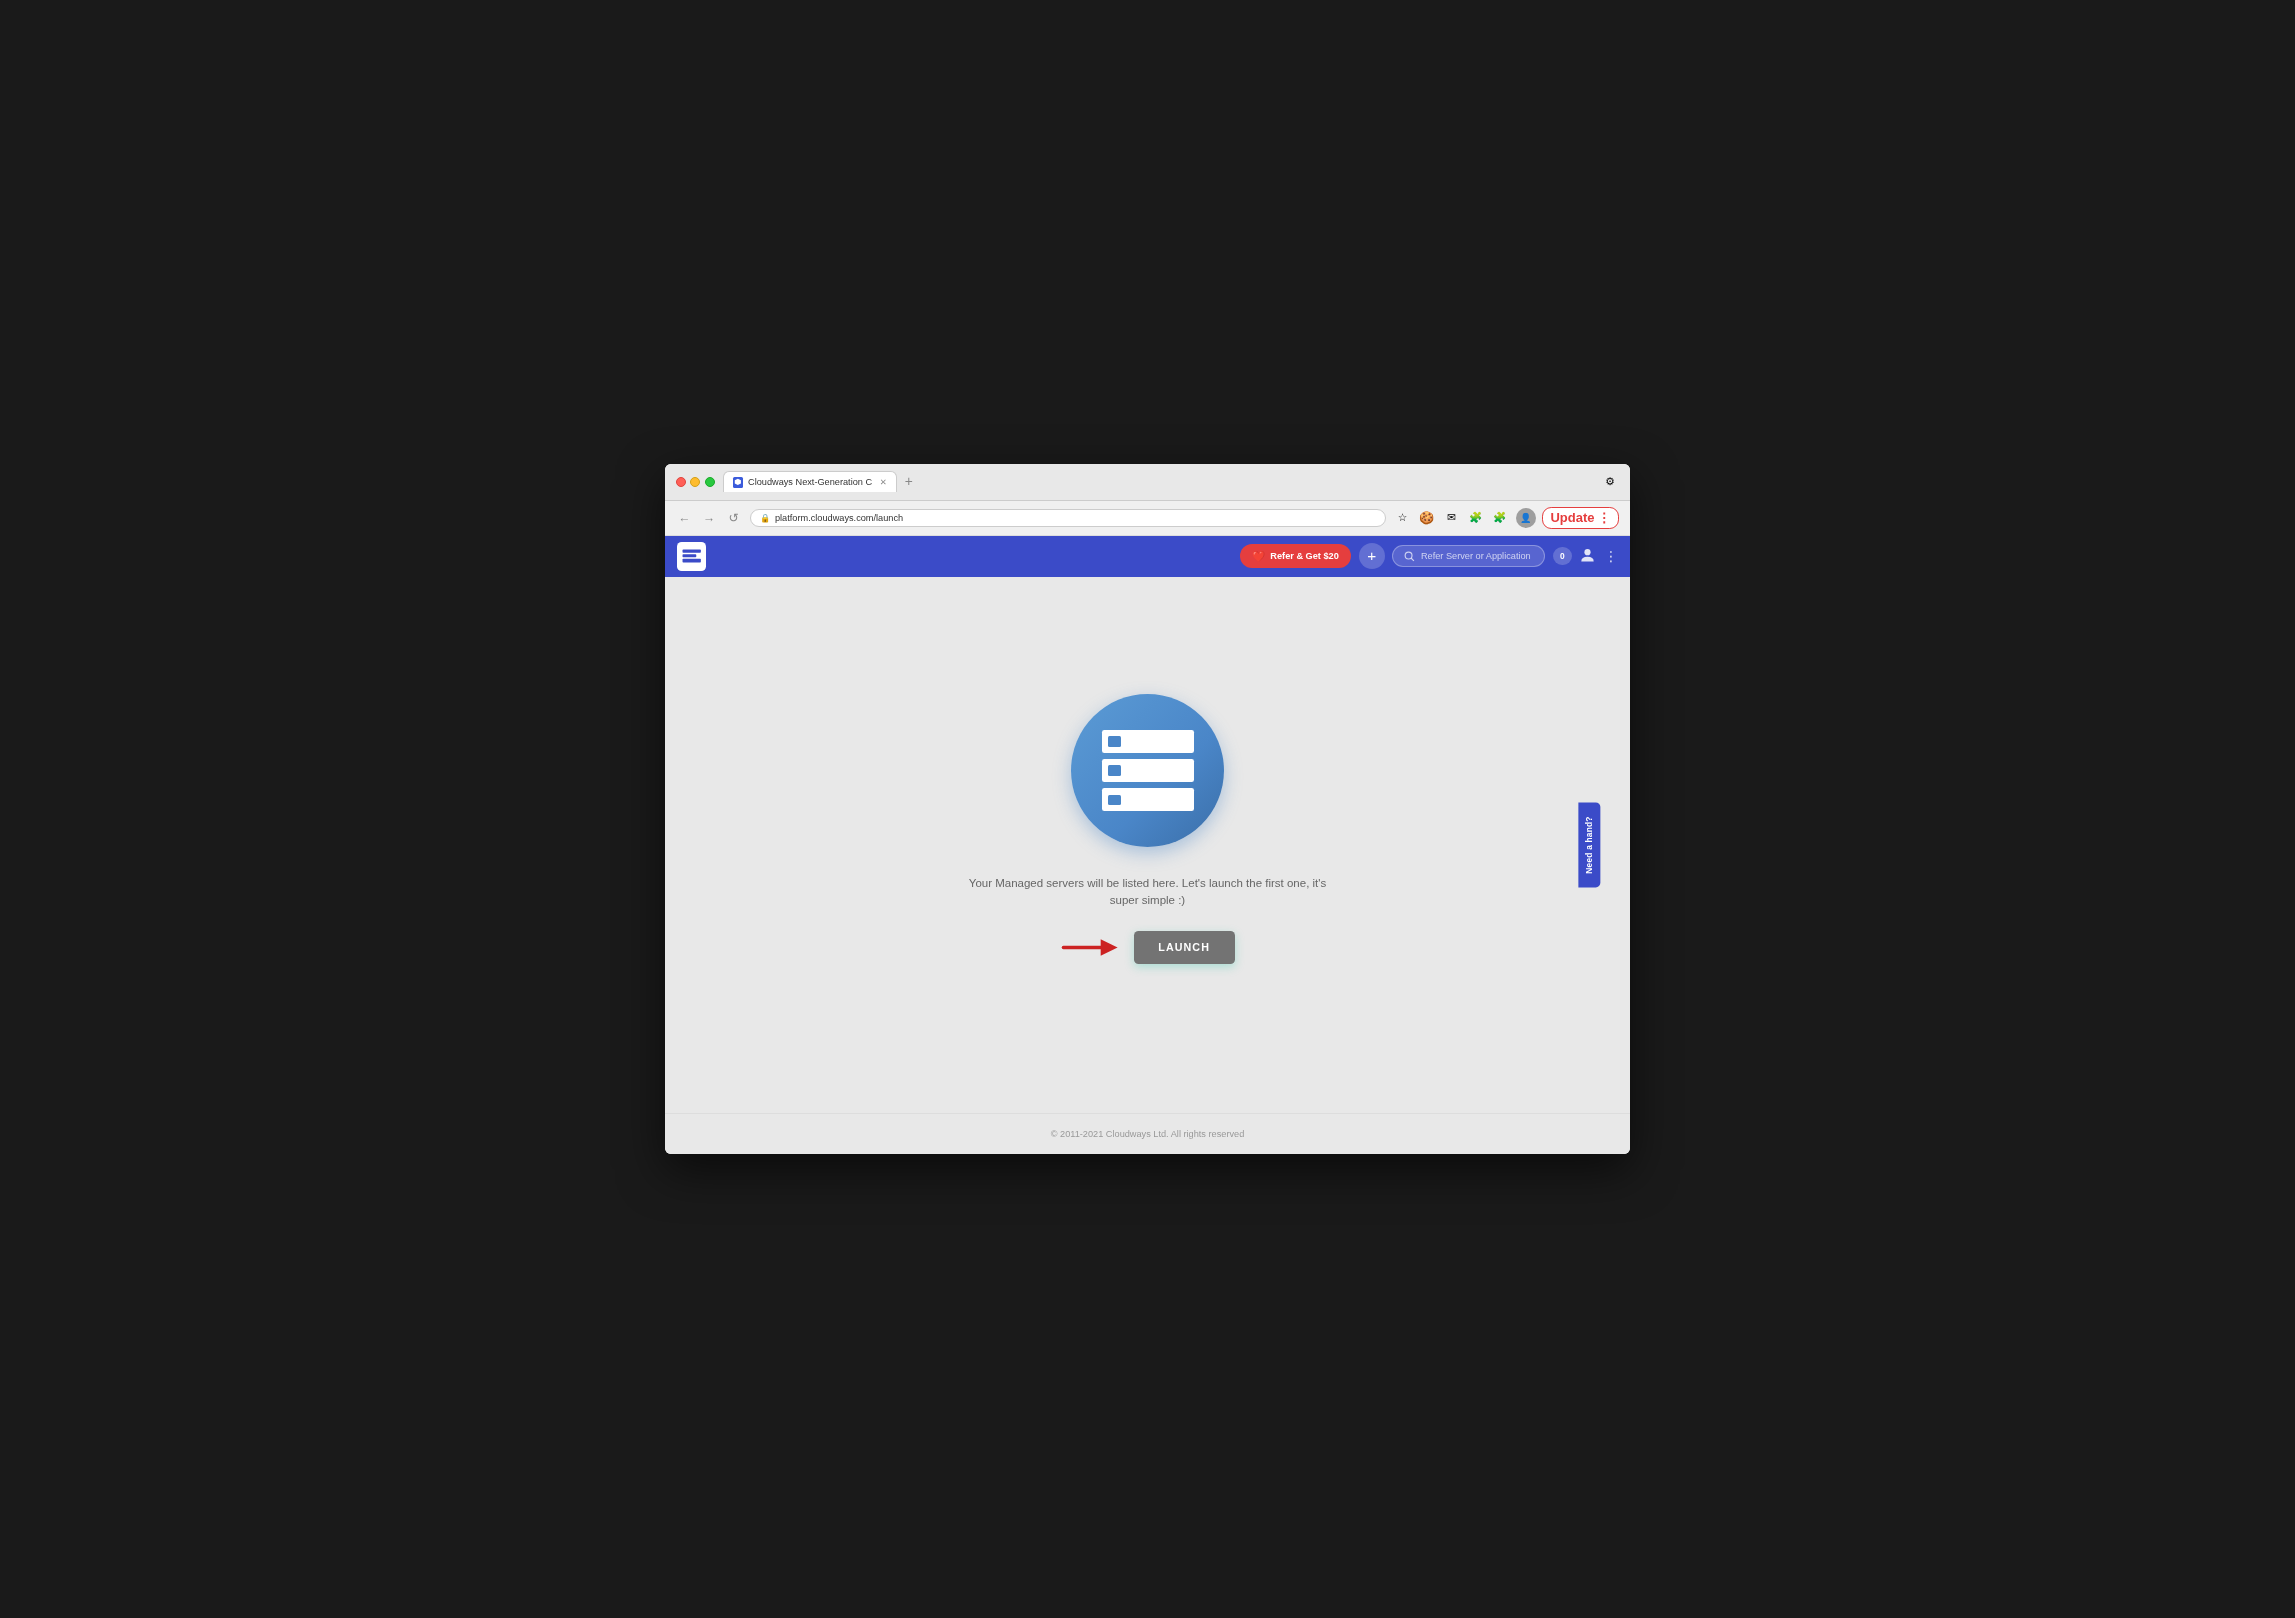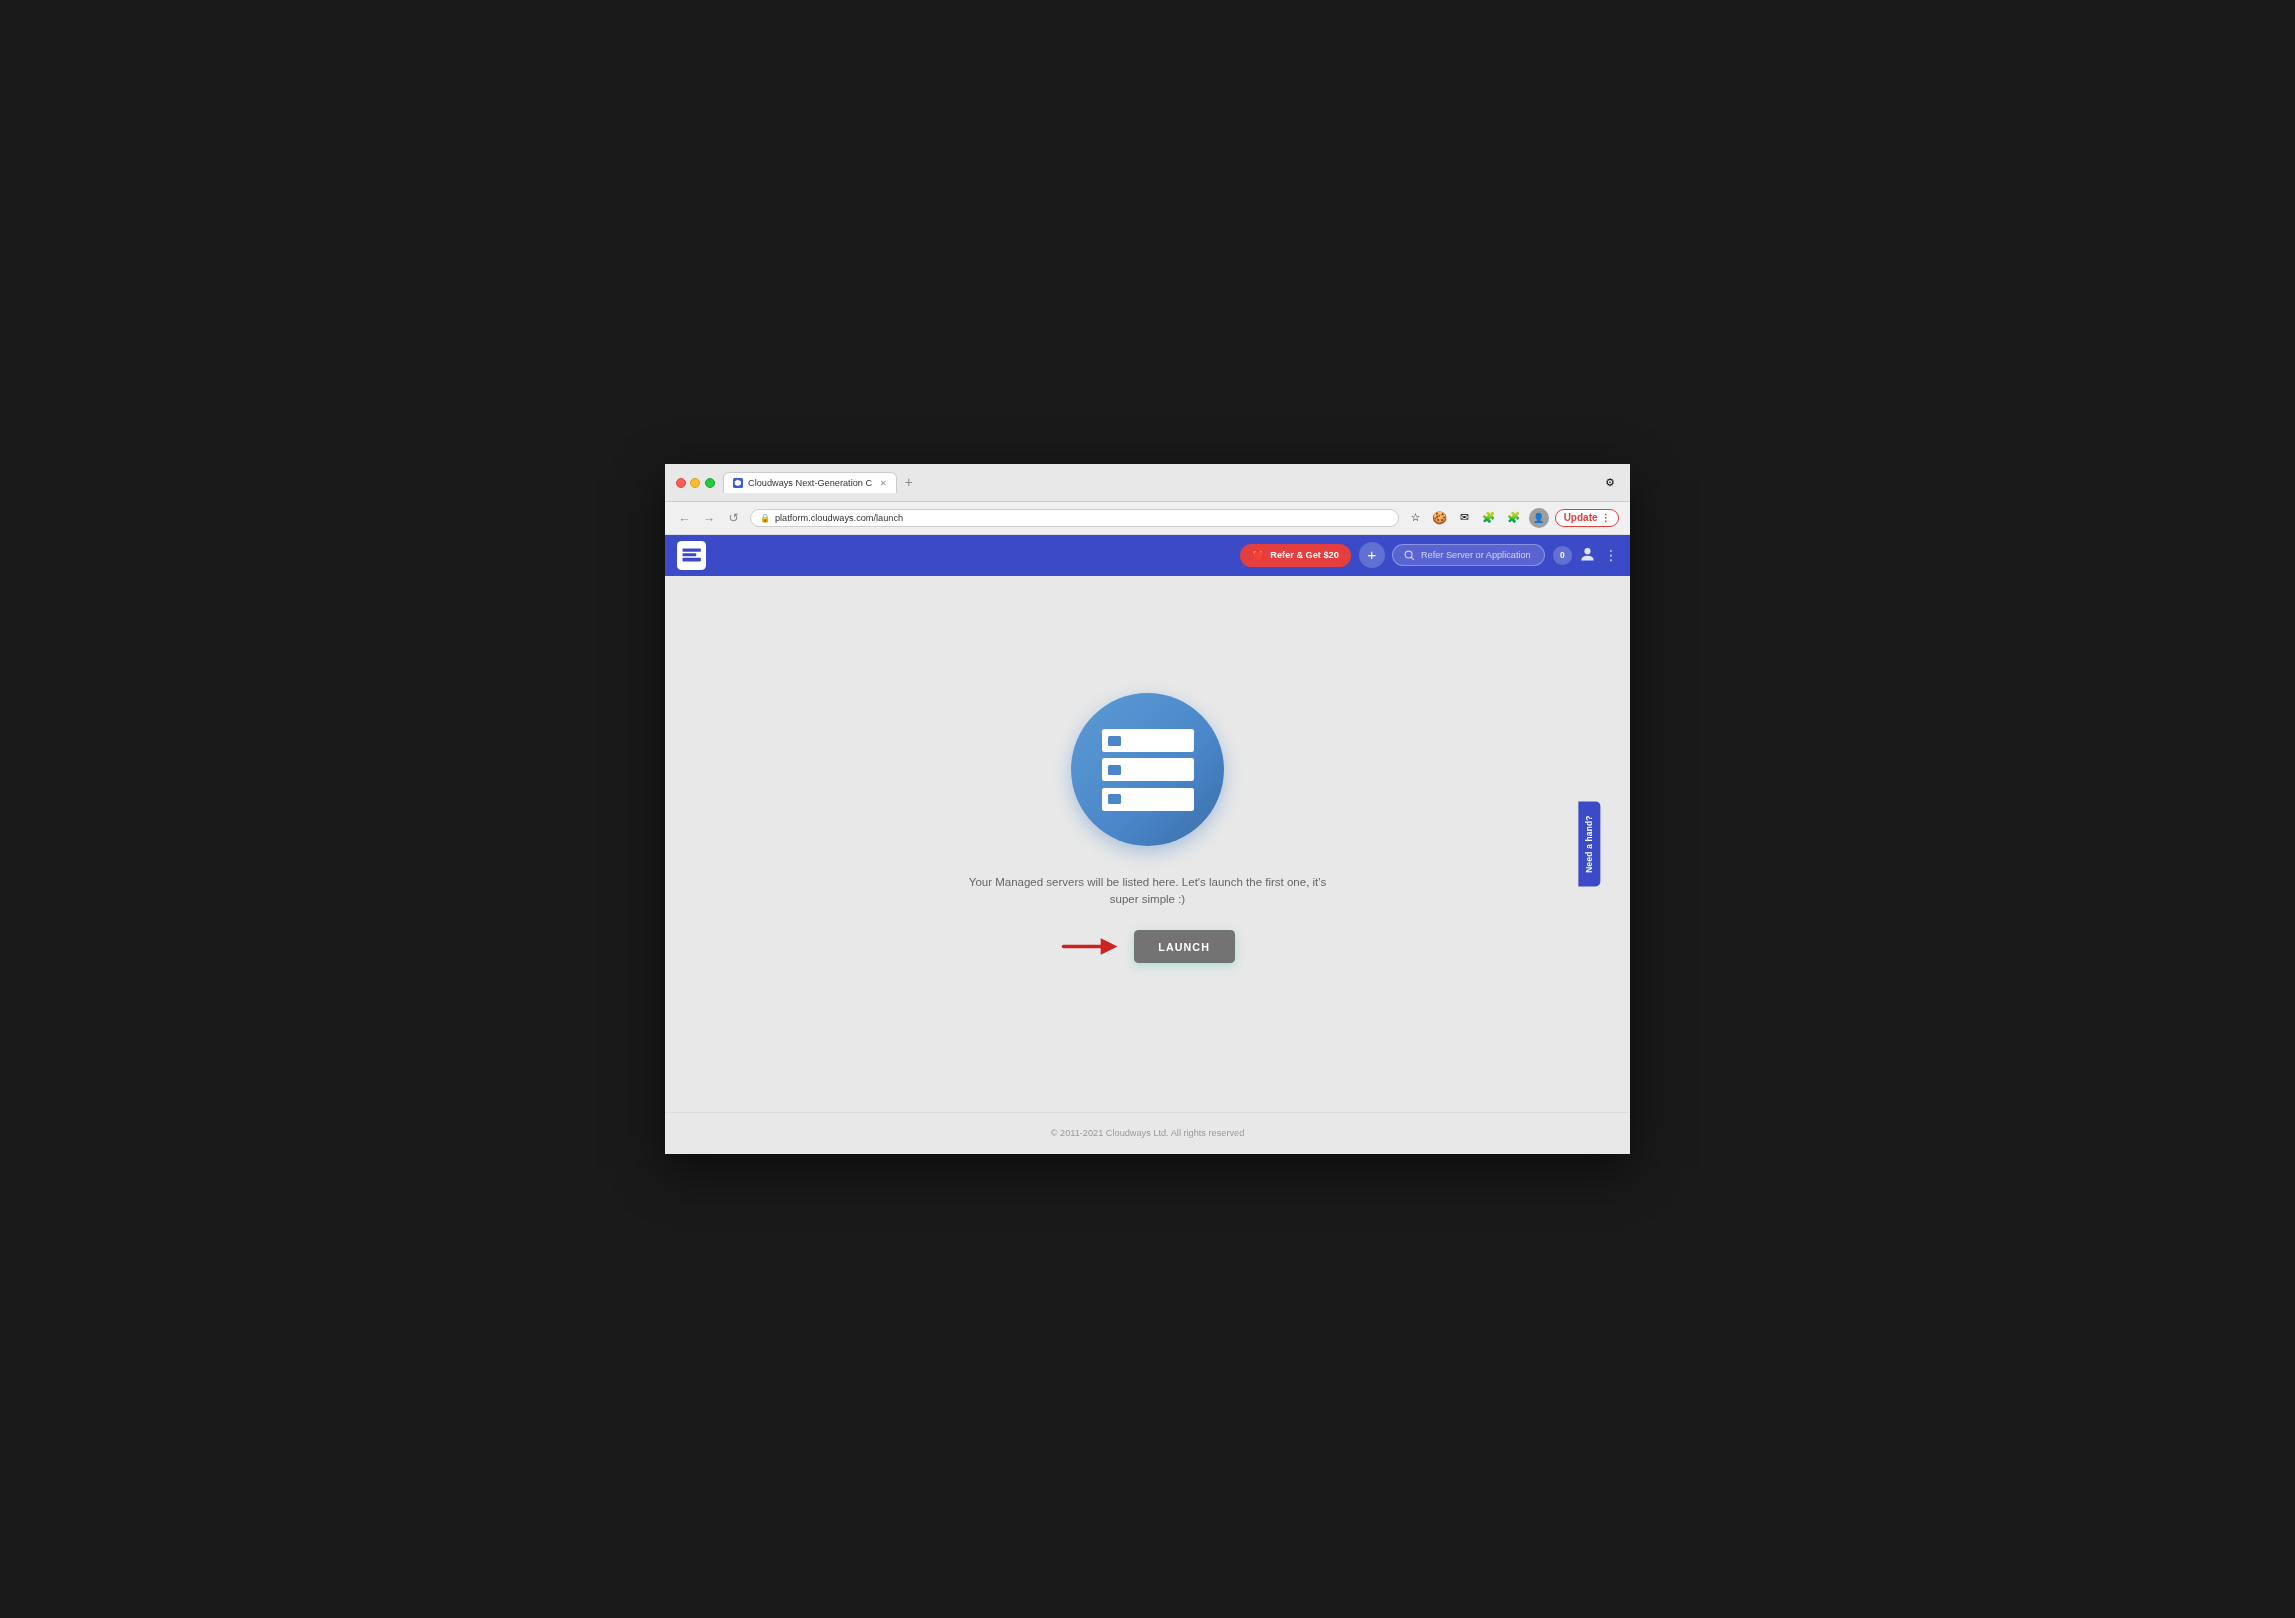--- a/index.html
+++ b/index.html
@@ -8,21 +8,21 @@
       display: flex;
       align-items: center;
       justify-content: center;
       min-height: 100vh;
       font-family: -apple-system, BlinkMacSystemFont, 'Segoe UI', sans-serif;
     }
 
     
     .browser-window {
       width: 965px;
-      border-radius: 0;
+      border-radius: 6px;
       overflow: hidden;
       box-shadow: 0 15.3px 46px rgba(0,0,0,0.6);
       background: #fff;
     }
 
     
     .title-bar {
       background: #e8e8e8;
       padding: 7.7px 10.7px;
       display: flex;
@@ -132,21 +132,21 @@
       align-items: center;
       justify-content: center;
       cursor: pointer;
       border-radius: 3.1px;
       font-size: 10.7px;
     }
     .update-btn {
       background: #fff;
       border: 1.1px solid #e53e3e;
       color: #e53e3e;
-      font-size: 10px;
+      font-size: 13px;
       font-weight: 600;
       padding: 2.3px 7.7px;
       border-radius: 9.2px;
       cursor: pointer;
       display: flex;
       align-items: center;
       gap: 3.1px;
     }
     .avatar-circle {
       width: 20px;

